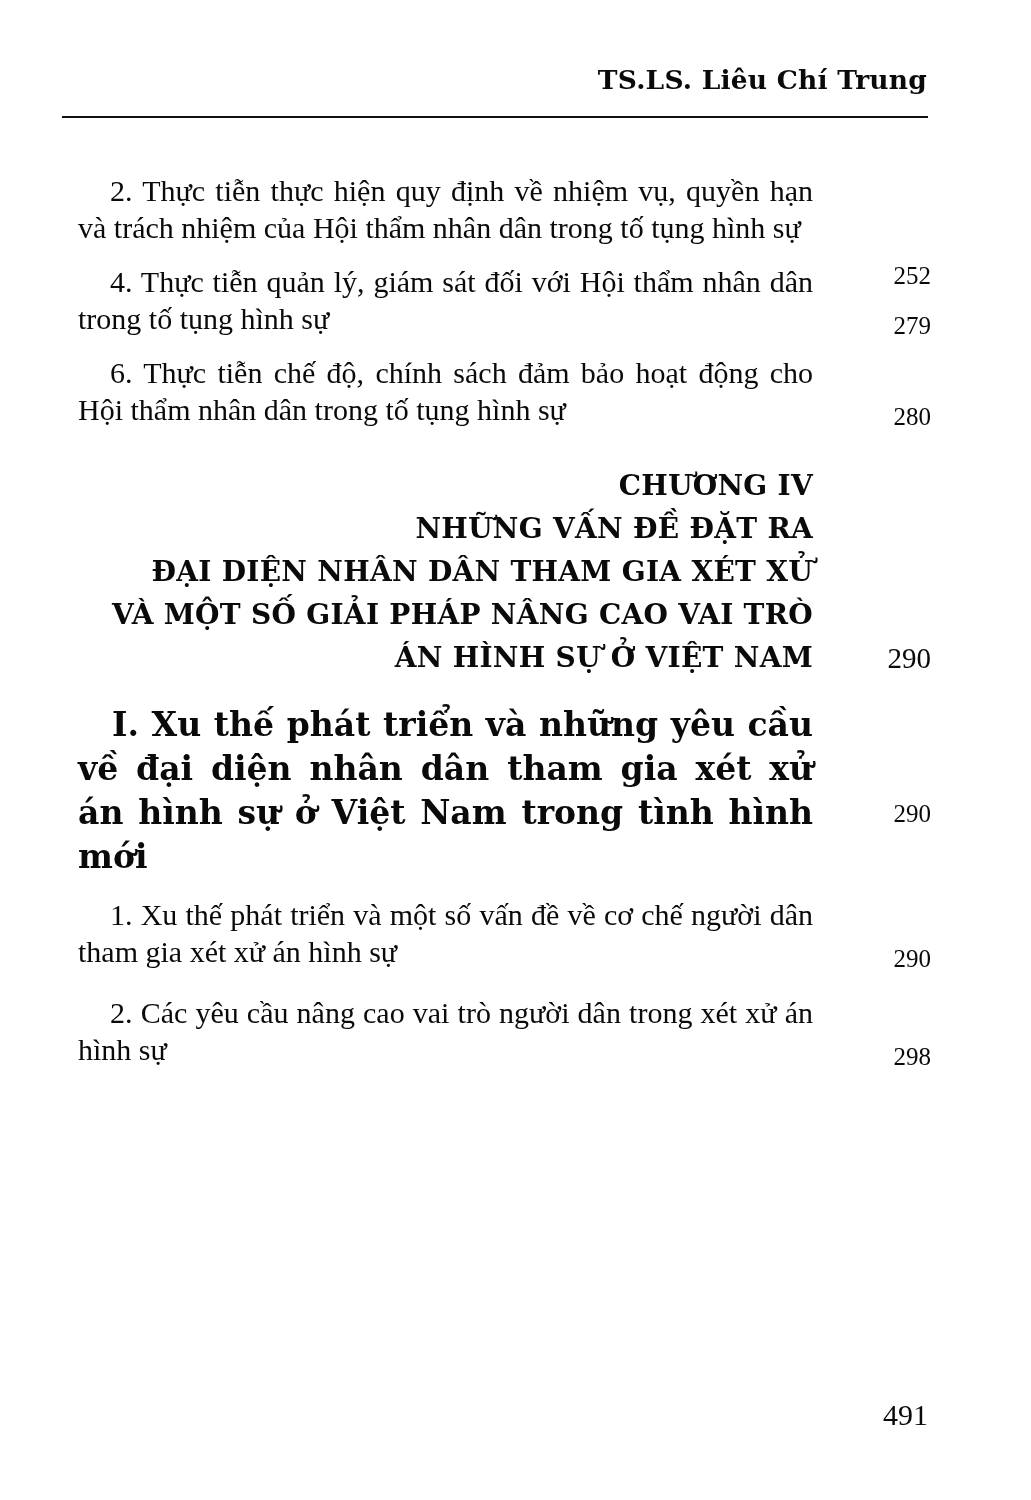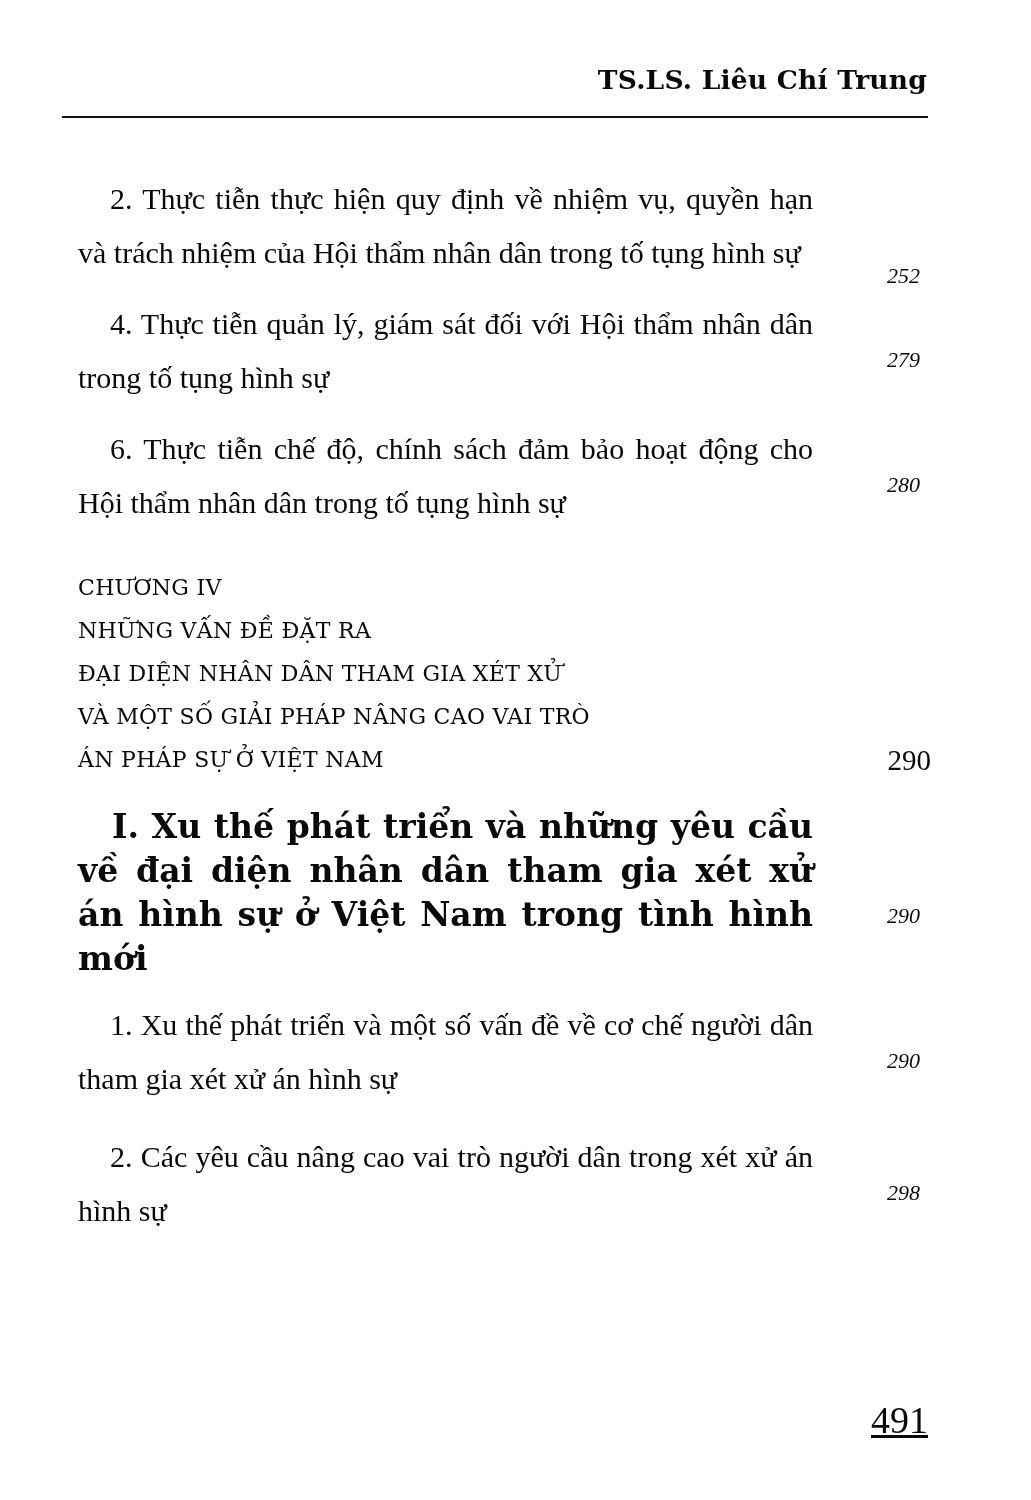--- a/index.html
+++ b/index.html
@@ -56,58 +56,57 @@
     top: 172px;
     width: 853px;
   }
 
   .toc-entry {
     position: relative;
     margin-bottom: 17px;
   }
   .toc-text {
     font-size: 30px;
-    line-height: 54px;
+    line-height: 37px;
     text-align: justify;
     width: 735px;
     hyphens: none;
   }
   .toc-text.indent::before {
     content: "";
     display: inline-block;
     width: 32px;
   }
   .toc-page {
     position: absolute;
-    right: 11px;
-    font-size: 22px;
+    right: 0;
+    font-size: 25px;
     line-height: 41.5px;
     text-align: right;
     width: 110px;
-    font-style: italic;
   }
 
   
   .just {
     text-align: justify;
     text-align-last: left;
   }
 
   
   .chapter {
     margin-top: 36px;
     margin-bottom: 8px;
     position: relative;
   }
   .chapter-lines {
     width: 735px;
-    text-align: left;
+    text-align: right;
     font-family: "DejaVu Serif", serif;
-    font-weight: normal;
-    font-size: 22px;
+    font-weight: bold;
+    font-size: 28px;
     line-height: 43px;
     letter-spacing: 0.3px;
   }
   .chapter-page {
     position: absolute;
     right: 0;
     bottom: 0;
     font-size: 29px;
     line-height: 41.5px;
     width: 110px;
@@ -129,23 +128,22 @@
 
   
   .footer {
     position: absolute;
     left: 62px;
     top: 1398px;
     width: 866px;
     text-align: right;
   }
   .footer-num {
-    font-size: 38px;
+    font-size: 30px;
     font-family: "Liberation Serif", serif;
-    text-decoration: underline;
   }
 </style>
 </head>
 <body>
 
 <div class="page">
 
   <div class="header">
     <span class="header-title">TS.LS. Liêu Chí Trung</span>
   </div>
@@ -168,21 +166,21 @@
       <div class="toc-text just indent">6. Thực tiễn chế độ, chính sách đảm bảo hoạt động cho Hội thẩm nhân dân trong tố tụng hình sự</div>
       <div class="toc-page" style="top:41.5px;">280</div>
     </div>
 
     <div class="chapter">
       <div class="chapter-lines">
         <div>CHƯƠNG IV</div>
         <div>NHỮNG VẤN ĐỀ ĐẶT RA</div>
         <div>ĐẠI DIỆN NHÂN DÂN THAM GIA XÉT XỬ</div>
         <div>VÀ MỘT SỐ GIẢI PHÁP NÂNG CAO VAI TRÒ</div>
-        <div>ÁN PHÁP SỰ Ở VIỆT NAM</div>
+        <div>ÁN HÌNH SỰ Ở VIỆT NAM</div>
       </div>
       <div class="chapter-page">290</div>
     </div>
 
     <div class="toc-entry" style="margin-top:24px;">
       <div class="toc-text bold indent">I. Xu thế phát triển và những yêu cầu về đại diện nhân dân tham gia xét xử án hình sự ở Việt Nam trong tình hình mới</div>
       <div class="toc-page" style="top:90px;">290</div>
     </div>
 
     <div class="toc-entry" style="">

